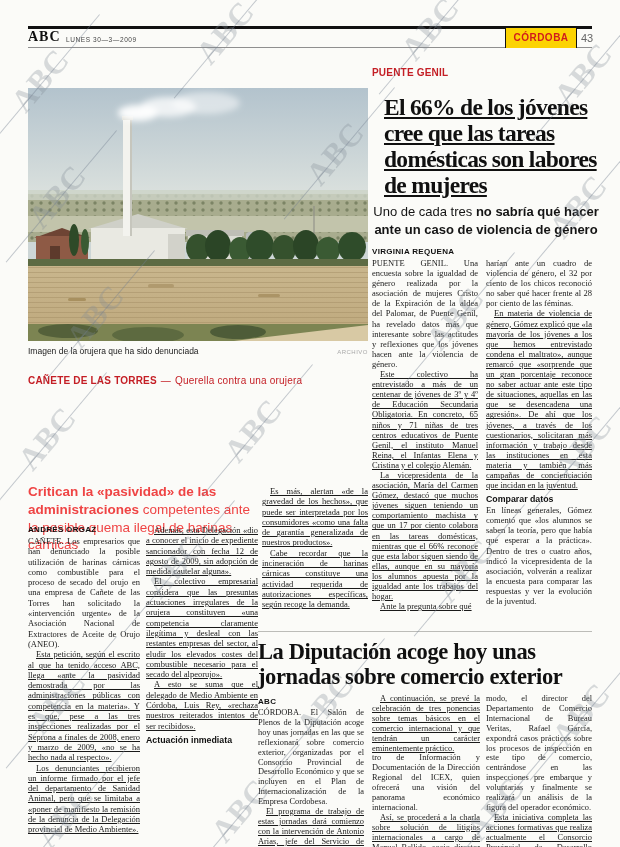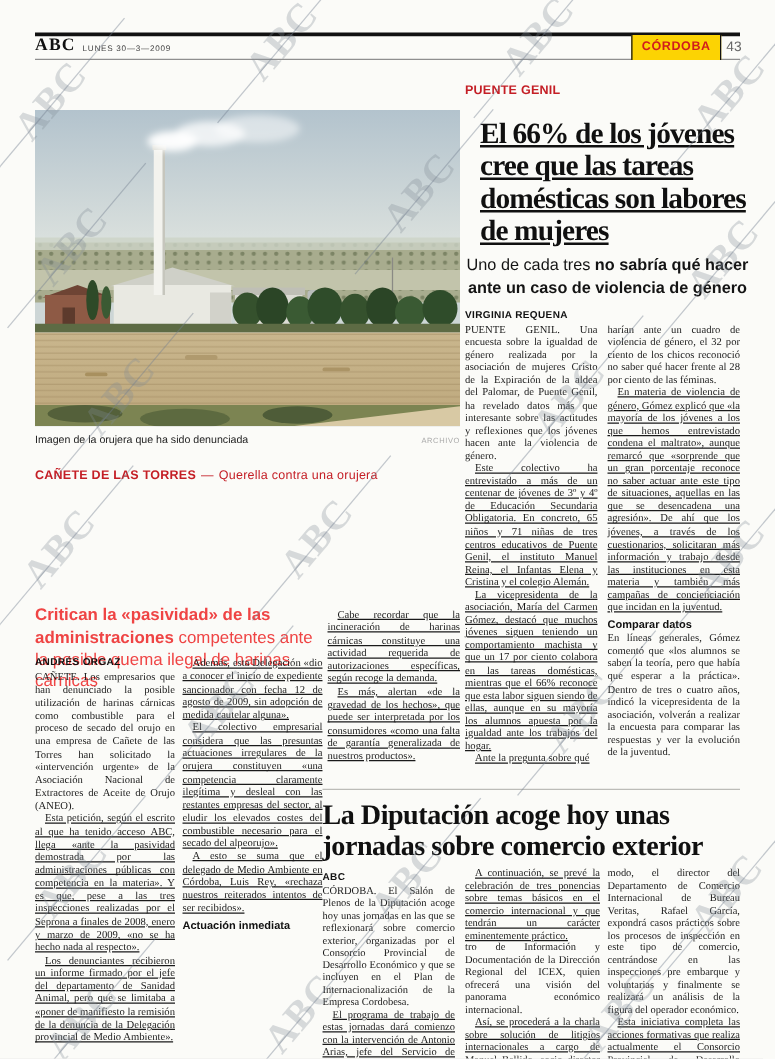--- a/index.html
+++ b/index.html
@@ -170,22 +170,22 @@
     <p class="bp ind">Esta petición, según el escrito al que ha tenido acceso ABC, llega «ante la pasividad demostrada por las administraciones públicas con competencia en la materia». Y es que, pese a las tres inspecciones realizadas por el Seprona a finales de 2008, enero y marzo de 2009, «no se ha hecho nada al respecto».</p>
     <p class="bp ind">Los denunciantes recibieron un informe firmado por el jefe del departamento de Sanidad Animal, pero que se limitaba a «poner de manifiesto la remisión de la denuncia de la Delegación provincial de Medio Ambiente».</p>
   </div>
   <div class="col l-col2">
     <p class="bp ind">Además, esta Delegación «dio a conocer el inicio de expediente sancionador con fecha 12 de agosto de 2009, sin adopción de medida cautelar alguna».</p>
     <p class="bp ind">El colectivo empresarial considera que las presuntas actuaciones irregulares de la orujera constituyen «una competencia claramente ilegítima y desleal con las restantes empresas del sector, al eludir los elevados costes del combustible necesario para el secado del alpeorujo».</p>
     <p class="bp ind">A esto se suma que el delegado de Medio Ambiente en Córdoba, Luis Rey, «rechaza nuestros reiterados intentos de ser recibidos».</p>
     <h4 class="col-subhead">Actuación inmediata</h4>
   </div>
   <div class="col l-col3">
+    <p class="bp ind">Es más, alertan «de la gravedad de los hechos», que puede ser interpretada por los consumidores «como una falta de garantía generalizada de nuestros productos».</p>
     <p class="bp ind">Cabe recordar que la incineración de harinas cárnicas constituye una actividad requerida de autorizaciones específicas, según recoge la demanda.</p>
-    <p class="bp ind">Es más, alertan «de la gravedad de los hechos», que puede ser interpretada por los consumidores «como una falta de garantía generalizada de nuestros productos».</p>
   </div>
 
   <div class="r-kicker">PUENTE GENIL</div>
   <h1 class="r-headline">El 66% de los jóvenes cree que las tareas domésticas son labores de mujeres</h1>
   <p class="r-subhead">
     <span>Uno de cada tres </span><span class="sb">no sabría qué hacer ante un caso de violencia de género</span>
   </p>
   <div class="byline r-byline">VIRGINIA REQUENA</div>
 
   <div class="col r-col1">

